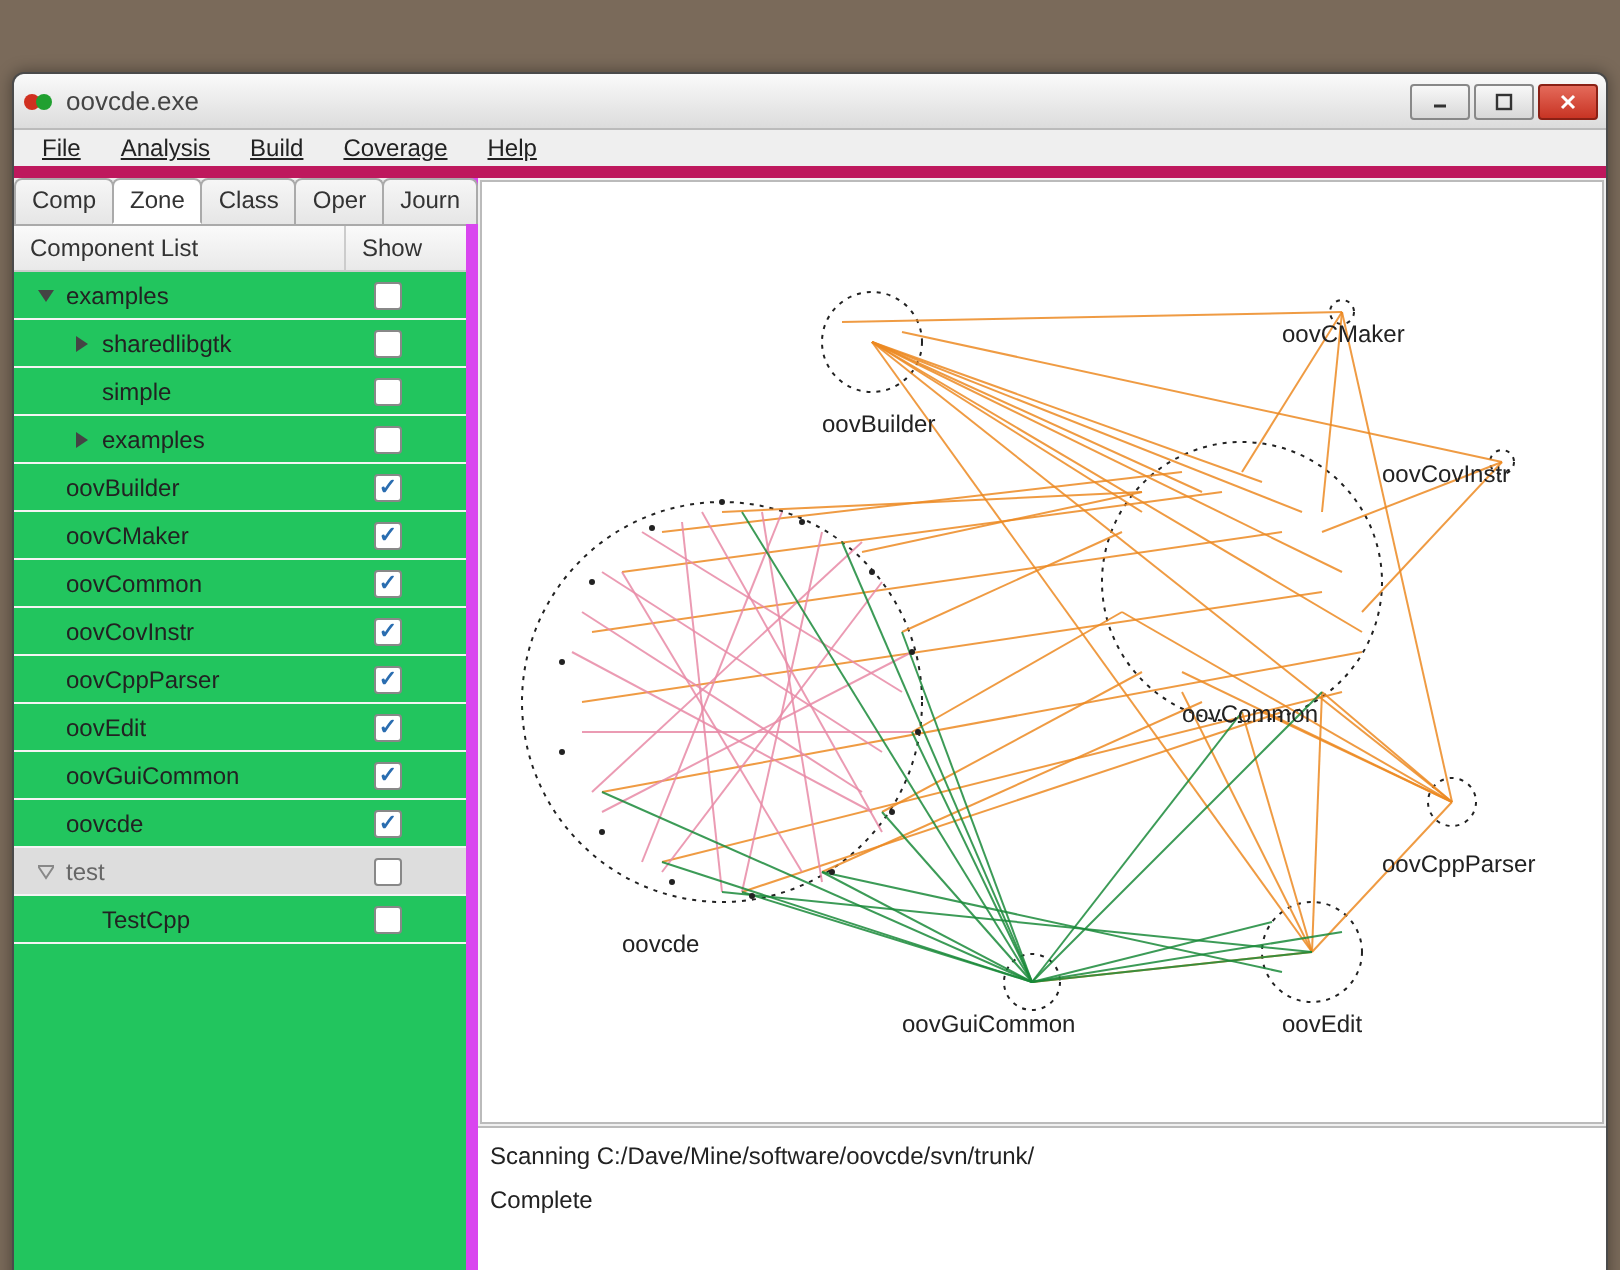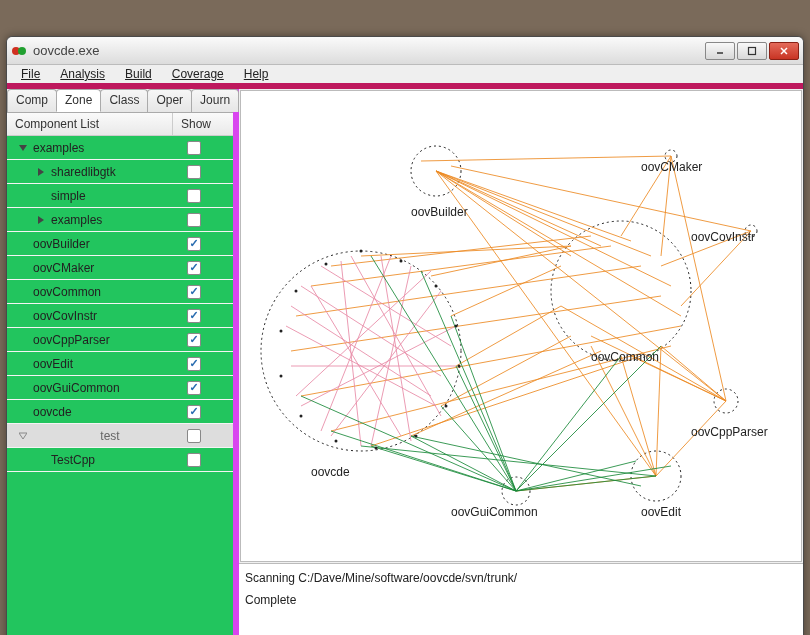--- a/index.html
+++ b/index.html
@@ -39,21 +39,21 @@
   border-radius:4px 4px 0 0; margin-right:-1px; color:#333; }
 .tab.active { background:#fff; position:relative; z-index:1; border-bottom:1px solid #fff; }
 
 .list-head { display:flex; border-bottom:1px solid #ccc; background:linear-gradient(#fafafa,#e9e9e9);align-items:center; }
 .list-head div { padding:4px 8px; color:#333; }
 .list-head .col1 { flex:1; border-right:1px solid #ccc; }
 .list-head .col2 { width:60px; text-align:left; }
 
 .tree { flex:1; overflow:auto; background:#22c55e; }
 .tree-row { display:flex; align-items:center; height:24px; padding:0 4px; border-bottom:1px solid #f4f4f4; }
-.tree-row.selected { background:#dddddd; color:#555;text-align:center; }
+.tree-row.selected { background:#dddddd; color:#555; }
 .tree-indent { display:inline-block; }
 .exp { width:12px; height:12px; display:inline-flex; align-items:center; justify-content:center; margin-right:4px; }
 .exp svg { width:8px; height:8px; }
 .tree-label { flex:1; color:#222; white-space:nowrap; overflow:hidden; text-overflow:ellipsis; }
 .tree-row.selected .tree-label { color:#666; }
 .chk { width:14px; height:14px; border:1px solid #888; background:#fff; border-radius:2px;
   display:inline-flex; align-items:center; justify-content:center; margin-right:28px; }
 .chk.checked::after { content:"✓"; color:#2a6db0; font-size:11px; font-weight:bold; }
 
 .canvas-wrap { flex:1; margin:1px; border:1px solid #bbb; background:#fff; position:relative; overflow:hidden; }

